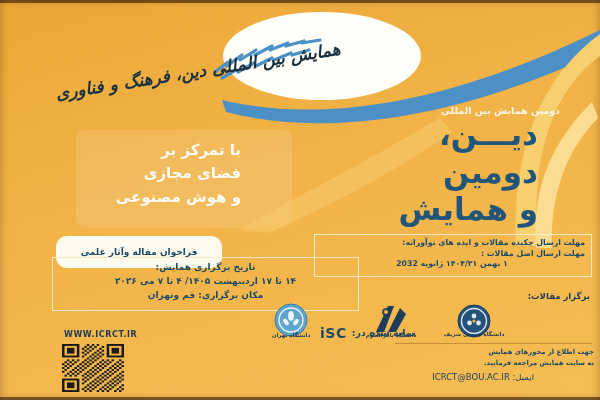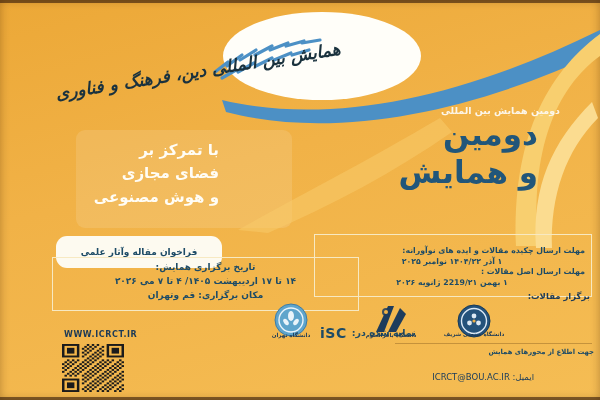--- a/index.html
+++ b/index.html
@@ -19,36 +19,36 @@
   .txt{position:absolute;direction:rtl;z-index:10;}
   .calligraphy{
     left:48px;top:60px;width:300px;text-align:center;
     transform:rotate(-9deg);
     font-size:17px;font-weight:bold;font-style:italic;
     color:#1A323E;line-height:1.3;
   }
   .subtitle{top:105px;right:40px;font-size:9.5px;font-weight:bold;color:#FCF6EA;}
   .main-title{top:116px;right:62px;text-align:right;
     font-size:31px;font-weight:bold;color:#21567A;line-height:1.21;}
-  .focus{top:139px;right:381px;text-align:right;
+  .focus{top:139px;right:359px;text-align:right;
     font-size:15px;font-weight:bold;color:#FFFDF6;line-height:1.55;}
   .pill{
     left:56px;top:236px;width:166px;height:32px;
     background:#FDFAF0;border-radius:11px;
     display:flex;align-items:center;justify-content:center;
     font-size:9px;font-weight:bold;color:#1D4B66;
   }
   .event-box{
     left:52px;top:257px;width:307px;height:54px;box-sizing:border-box;
     border:1px solid #F7E9C2;padding-top:3px;
     text-align:center;font-size:9px;font-weight:bold;color:#1D4B66;line-height:1.55;
   }
   .deadline-box{
-    left:314px;top:234px;width:278px;height:63px;box-sizing:border-box;
-    border:1px solid #F7E9C2;padding:11px 6px 0 4px;
+    left:314px;top:234px;width:278px;height:43px;box-sizing:border-box;
+    border:1px solid #F7E9C2;padding:3px 6px 0 4px;
     text-align:right;font-size:7.8px;font-weight:bold;color:#1D4B66;line-height:1.35;
   }
   .deadline-box .center{text-align:center;}
   .isc-line{left:320px;top:278px;width:172px;text-align:left;color:#1D4B66;margin-top:44px;}
   .isc-line .lbl{font-size:9.5px;font-weight:bold;vertical-align:middle;}
   .isc-line .val{font-size:14px;font-weight:bold;vertical-align:middle;letter-spacing:.5px;}
   .organizers-label{top:291px;right:10px;font-size:8.5px;font-weight:bold;color:#1C3A57;}
   .logo-item{position:absolute;z-index:10;}
   .logo-caption{position:absolute;z-index:10;direction:rtl;text-align:center;
     font-size:5.5px;font-weight:bold;color:#1C3A57;}
@@ -92,43 +92,43 @@
     <path d="M222,100 C330,126 462,98 600,30 L600,52 C468,114 332,140 226,112 Z" fill="#4C90C5"></path>
 
     <path d="M600,34 C546,74 512,140 516,246 L538,246 C530,150 556,88 600,56 Z" fill="#F8CF6F"></path>
     <path d="M592,102 C552,142 532,186 536,248 L552,248 C550,196 566,150 598,118 Z" fill="#FBDC90"></path>
   </svg>
 
   <div class="txt calligraphy">همایش بین المللی دین، فرهنگ و فناوری</div>
 
   <div class="txt subtitle">دومین همایش بین المللی</div>
   <div class="txt main-title">
+    <div>دیـــن،</div>
     <div>دومین</div>
     <div>و همایش</div>
   </div>
 
   <div class="txt focus">
     <div>با تمرکز بر</div>
     <div>فضای مجازی</div>
     <div>و هوش مصنوعی</div>
   </div>
 
   <div class="txt pill">فراخوان مقاله وآثار علمی</div>
 
   <div class="txt event-box">
     <div>تاریخ برگزاری همایش:</div>
     <div>۱۴ تا ۱۷ اردیبهشت ۱۴۰۵/ ۴ تا ۷ می ۲۰۲۶</div>
     <div>مکان برگزاری: قم وتهران</div>
   </div>
 
   <div class="txt deadline-box">
     <div>مهلت ارسال چکیده مقالات و ایده های نوآورانه:</div>
-    <div class="center">۱ آذر ۱۴۰۴/۲۲ نوامبر ۲۰۲۵</div>
     <div>مهلت ارسال اصل مقالات :</div>
-    <div class="center">۱ بهمن 2219/۲۱ ژانویه ۲۰۲۶</div>
+    <div class="center">۱ بهمن ۱۴۰۴/۲۱ ژانویه 2032</div>
   </div>
 
   <div class="txt isc-line">
     <span class="lbl">نمایه شده در:</span>
     <span class="val">iSC</span>
   </div>
 
   <div class="txt organizers-label">برگزار مقالات:</div>
 
   <div class="logo-item" style="left:274px;top:303px;">
@@ -161,20 +161,21 @@
       <circle cx="21.5" cy="19" r="2.4" fill="#DCE9F5"></circle>
       <circle cx="17" cy="17" r="1.6" fill="#F1B247"></circle>
     </svg>
   </div>
   <div class="logo-caption" style="left:434px;top:331px;width:80px;">دانشگاه صنعتی شریف</div>
 
   <div class="divider"></div>
 
   <div class="txt info-text">
     <div>جهت اطلاع از محورهای همایش</div>
+    <div>به سایت همایش مراجعه فرمایید.</div>
   </div>
 
   <div class="txt email-line">
     <span>ایمیل:</span>
     <span>ICRCT@BOU.AC.IR</span>
   </div>
 
   <div class="website">WWW.ICRCT.IR</div>
   <svg class="qr" width="62" height="48" viewBox="0 0 25 25" preserveAspectRatio="none">
       <rect x="0" y="0" width="7" height="7" fill="#1B1B1B"></rect>

